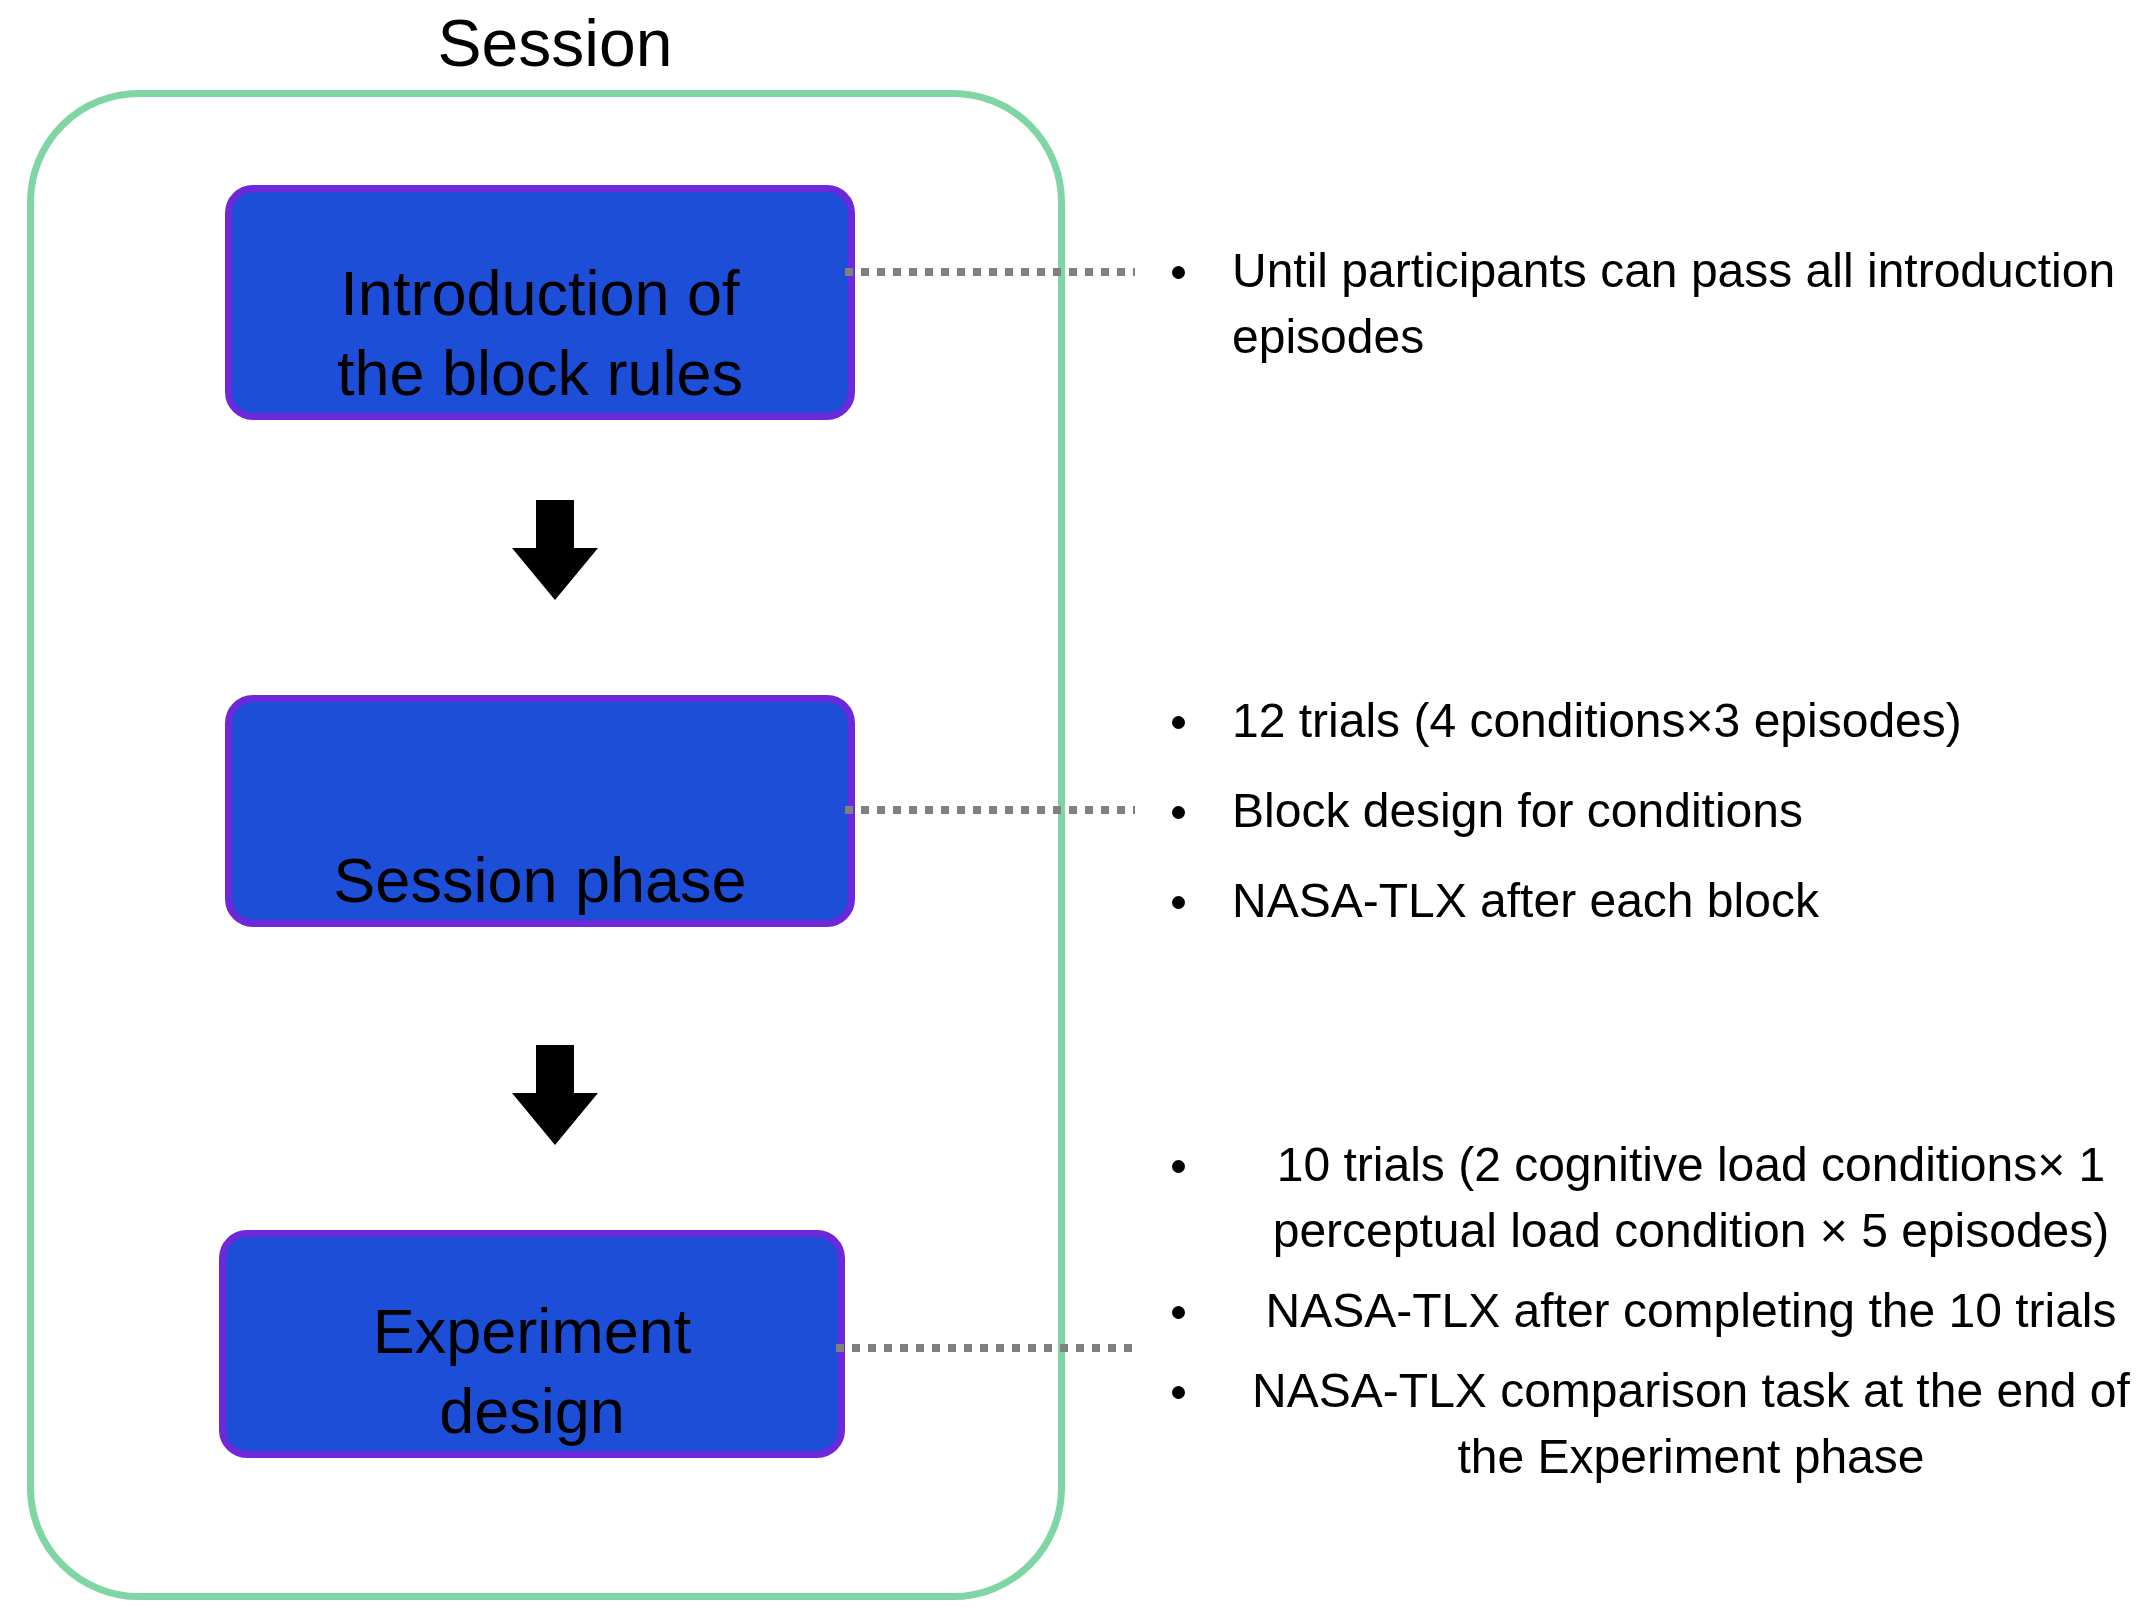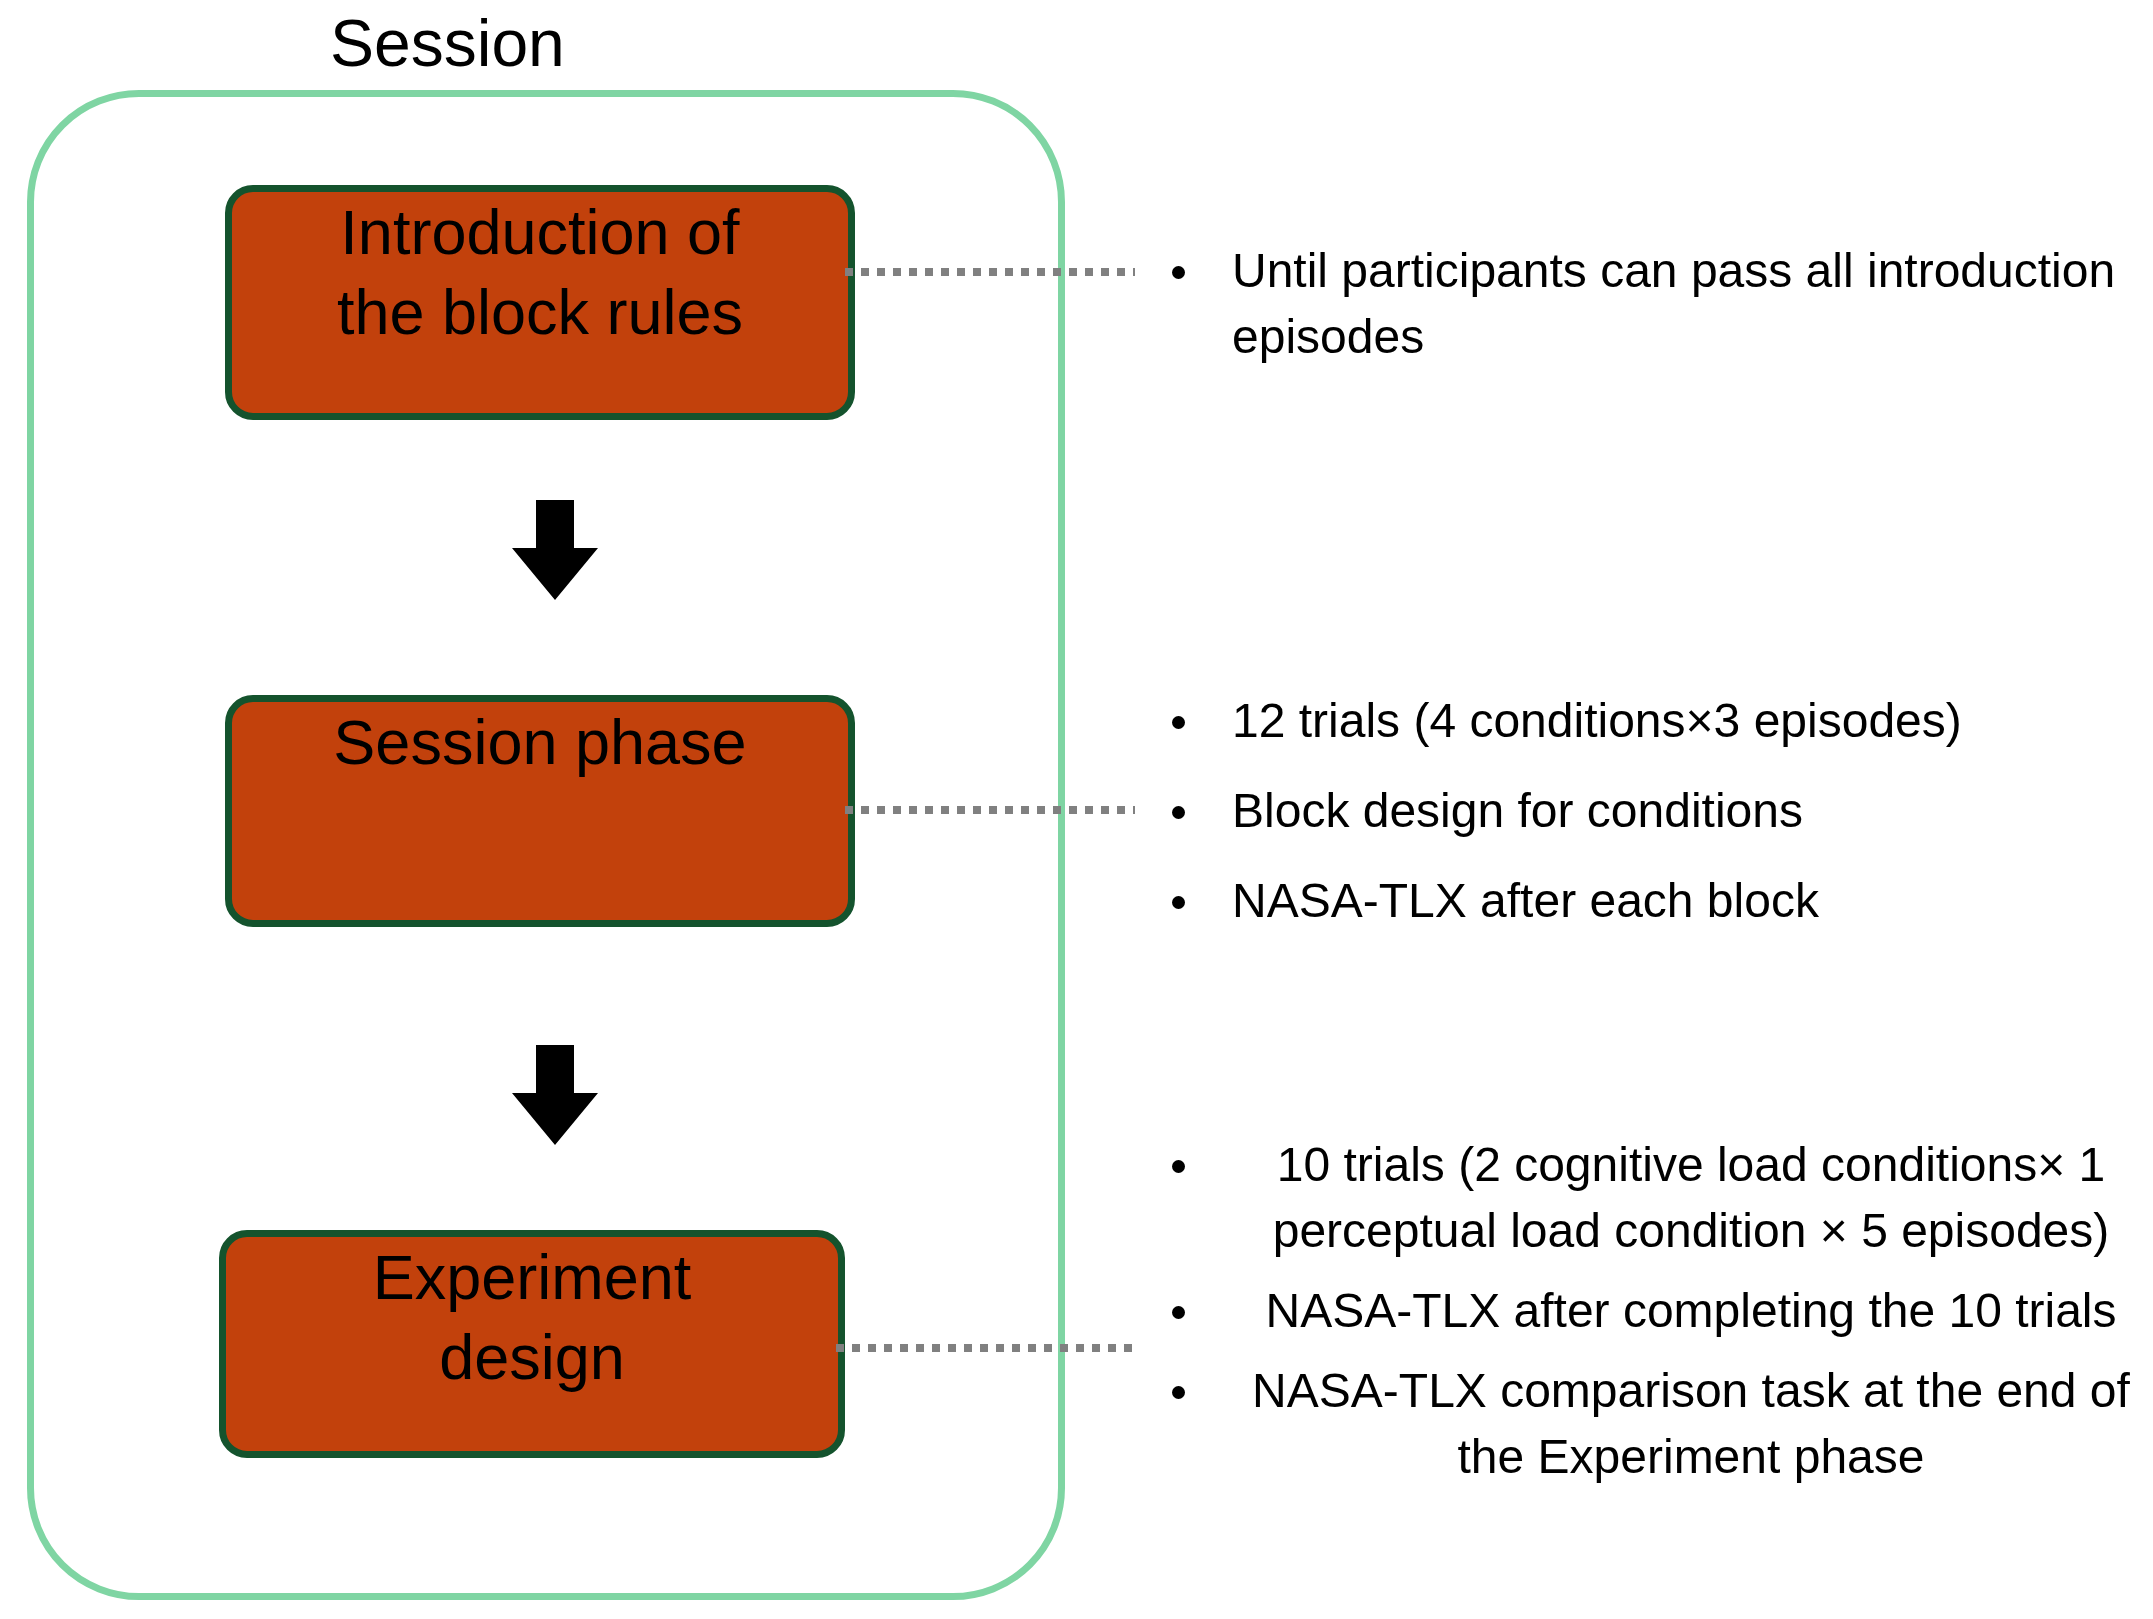--- a/index.html
+++ b/index.html
@@ -28,36 +28,36 @@
     border: 7px solid #7fd5a3;
     border-radius: 112px;
     box-sizing: border-box;
     background: transparent;
   }
   .session-title {
     position: absolute;
     left: 330px;
     top: 4px;
     width: 450px;
-    text-align: left;
+    text-align: center;
     font-size: 66px;
     line-height: 78px;
     color: #000000;
     white-space: nowrap;
   }
 
   
   .phase-box {
     position: absolute;
-    border: 7px solid #14532d;
+    border: 7px solid #6d28d9;
     border-radius: 28px;
     box-sizing: border-box;
-    background: #c2410c;
+    background: #1d4ed8;
     display: flex;
-    align-items: flex-start;
+    align-items: flex-end;
     justify-content: center;
     text-align: center;
   }
   .phase-label {
     font-size: 63px;
     line-height: 80px;
     color: #000000;
   }
   #box-intro {
     left: 225px;

